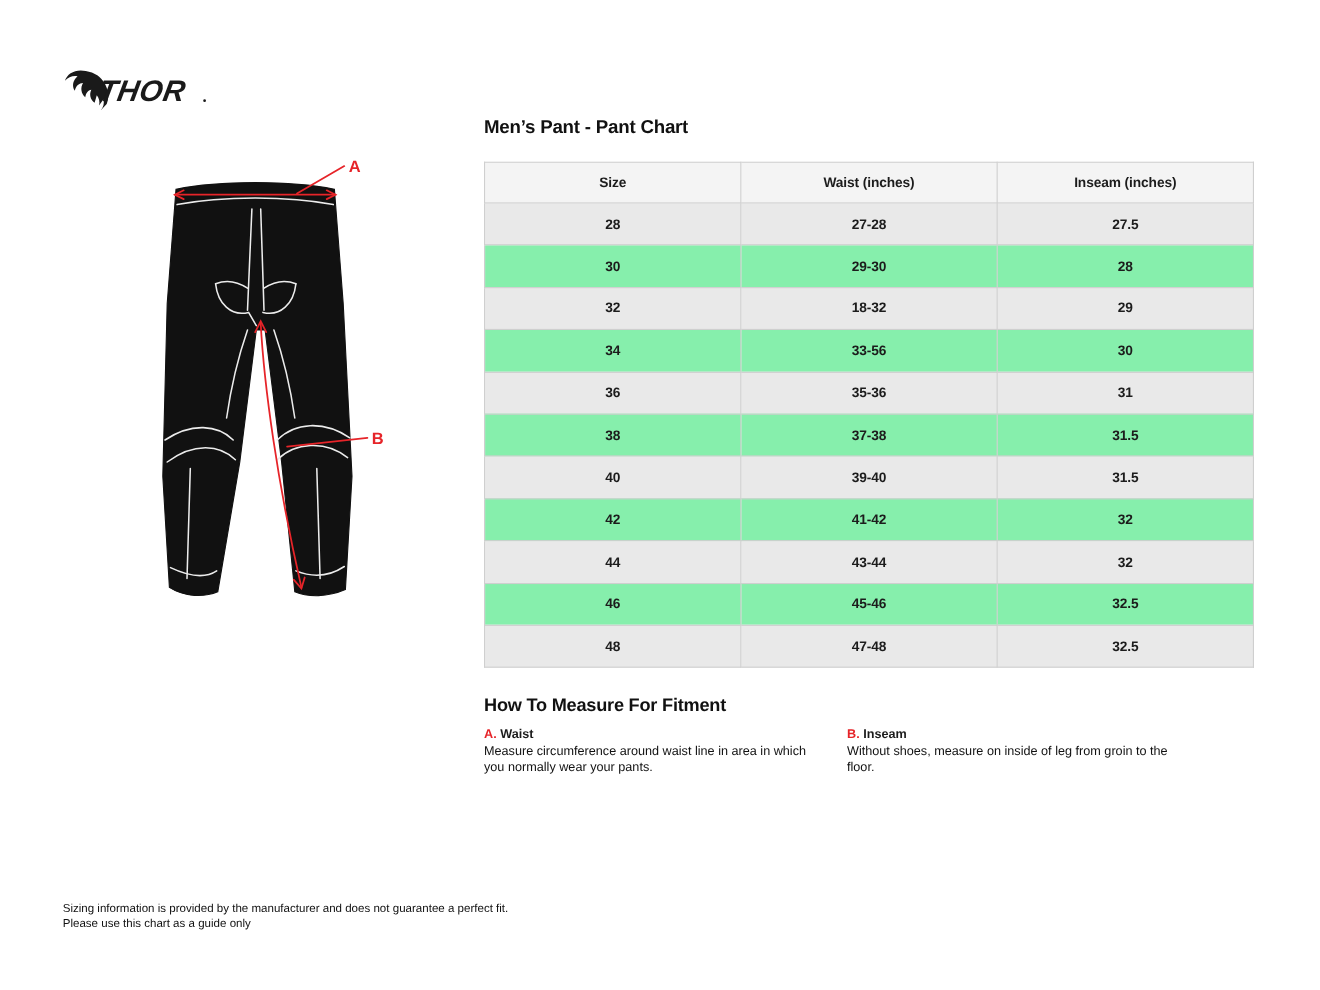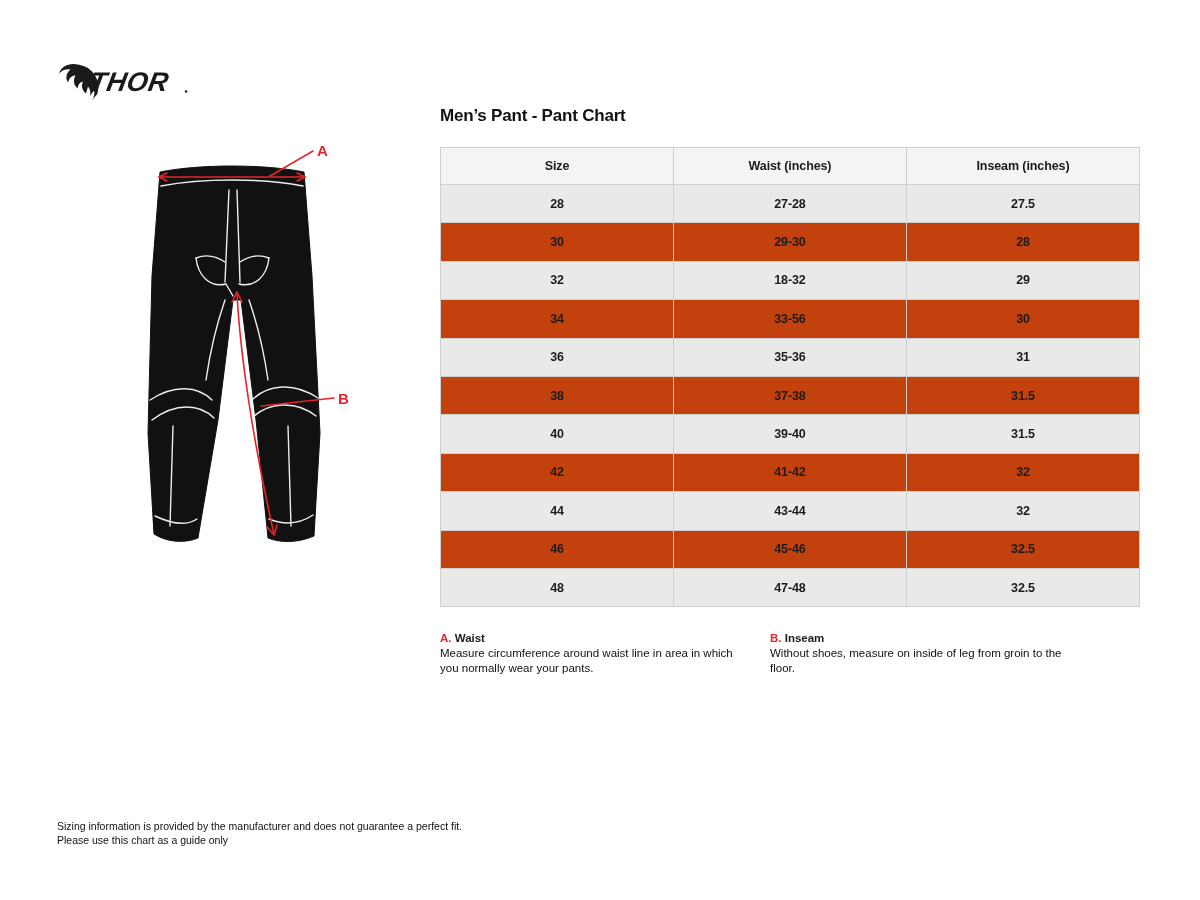--- a/index.html
+++ b/index.html
@@ -15,21 +15,21 @@
 
   
   .chart-title { position:absolute; left:440px; top:106px; width:700px;
                  font-size:17px; font-weight:700; letter-spacing:-0.2px; color:#111; }
   .size-table { position:absolute; left:440px; top:147px; width:700px;
                 border-collapse:collapse; table-layout:fixed;border-radius:32px; }
   .size-table th, .size-table td {
       border:1px solid #cfcfcf; text-align:center; vertical-align:middle;
       font-size:12.5px; color:#1c1c1c; letter-spacing:-0.1px; }
   .size-table th { height:37px; background:#f4f4f4; font-weight:600; }
-  .size-table td { height:38.4px; background:#c2410c; font-weight:600; }
+  .size-table td { height:38.4px; background:#86efac; font-weight:600; }
   .size-table tbody tr:nth-child(odd) td { background:#e9e9e9; }
 
   
   .measure { position:absolute; left:440px; top:632px; width:700px; }
   .measure-heading { font-size:16.5px; font-weight:700; letter-spacing:-0.2px; color:#111; margin-bottom:11px; }
   .measure-cols { display:flex; }
   .measure-item { width:330px; }
   .measure-item + .measure-item { margin-left:0; }
   .measure-label { font-size:11.5px; font-weight:700; margin-bottom:2px; }
   .measure-letter { color:#e62429; font-weight:700; }
@@ -162,20 +162,21 @@
         </tr>
         <tr>
           <td>48</td>
           <td>47-48</td>
           <td>32.5</td>
         </tr>
       </tbody>
   </table>
 
   <div class="measure">
+    <div class="measure-heading">How To Measure For Fitment</div>
     <div class="measure-cols">
       <div class="measure-item">
         <div class="measure-label">
           <span class="measure-letter">A.</span>
           <span>Waist</span>
         </div>
         <div class="measure-text">Measure circumference around waist line in area in which you normally wear your pants.</div>
       </div>
       <div class="measure-item">
         <div class="measure-label">

